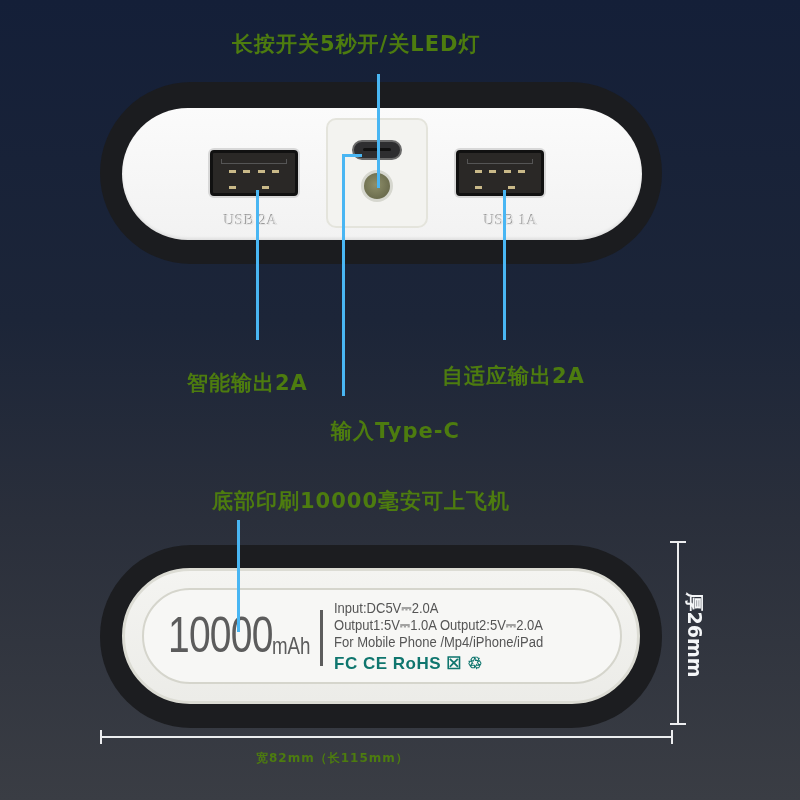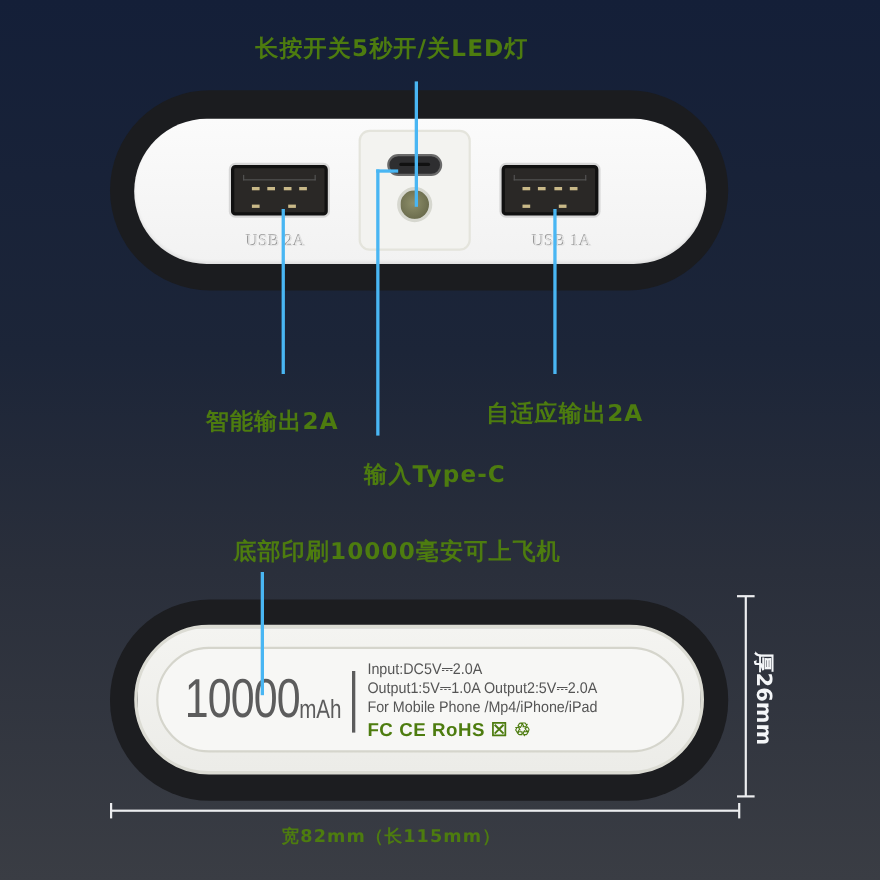--- a/index.html
+++ b/index.html
@@ -155,21 +155,21 @@
     white-space: nowrap;
     transform: scaleX(0.93);
     transform-origin: left top;
   }
   .certs {
     position: absolute;
     left: 334px; top: 653px;
     font-family: "Liberation Sans", sans-serif;
     font-weight: bold;
     font-size: 17px;
-    color: #4d7c0f;
+    color: #0f766e;
     white-space: nowrap;
     letter-spacing: 0.5px;
   }
   .dim-line { position: absolute; background: #ecedef; }
   .dim-vert-label {
     position: absolute;
     left: 694px; top: 635px;
     transform: translate(-50%, -50%) rotate(90deg);
     font-size: 19px;
     font-weight: bold;
@@ -247,13 +247,13 @@
 <div class="callout-line" style="left:237px; top:520px; width:3px; height:112px;"></div>
 
 <div class="dim-line" style="left:677px; top:542px; width:2px; height:182px;"></div>
 <div class="dim-line" style="left:670px; top:541px; width:16px; height:2px;"></div>
 <div class="dim-line" style="left:670px; top:723px; width:16px; height:2px;"></div>
 <div class="dim-vert-label">厚26mm</div>
 
 <div class="dim-line" style="left:100px; top:736px; width:572px; height:2px;"></div>
 <div class="dim-line" style="left:100px; top:730px; width:2px; height:14px;"></div>
 <div class="dim-line" style="left:671px; top:730px; width:2px; height:14px;"></div>
-<div class="label" style="left:256px; top:750px; font-size:16px;">宽82mm（长115mm）</div>
+<div class="label" style="left:256px; top:750px; font-size:12px;">宽82mm（长115mm）</div>
 
 </body></html>

